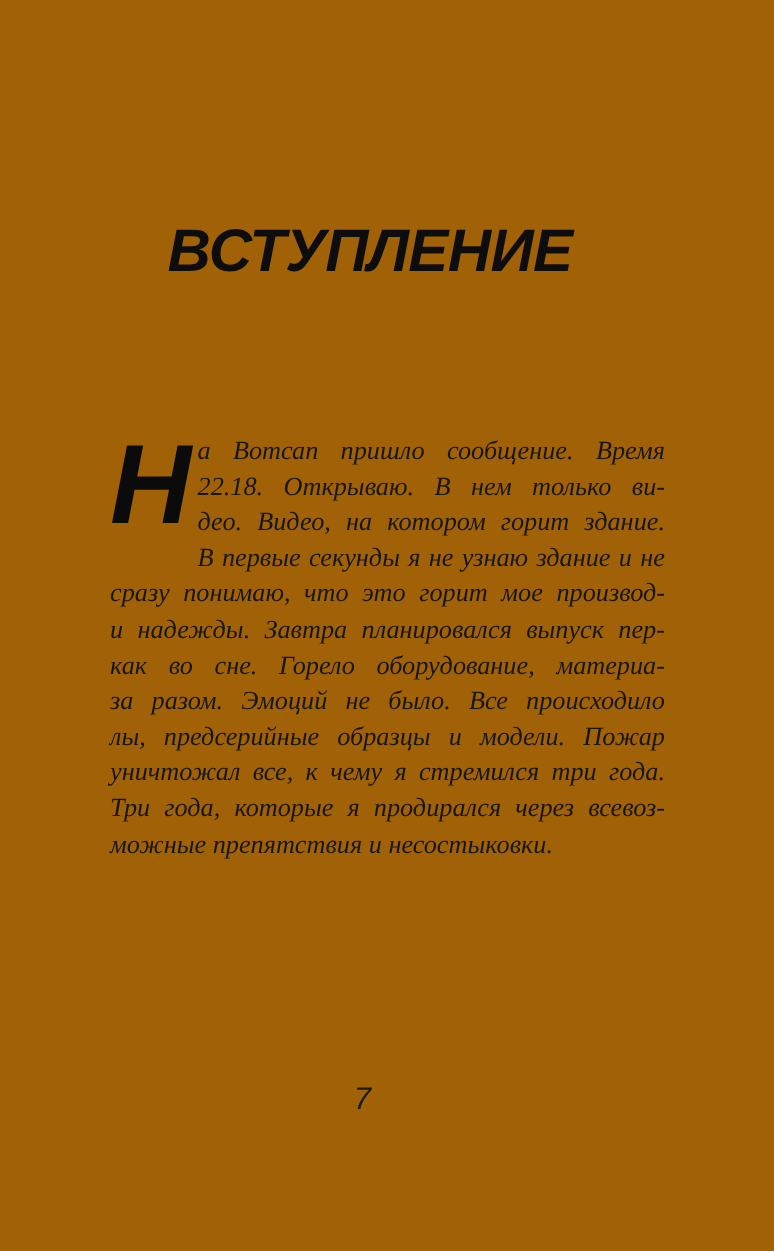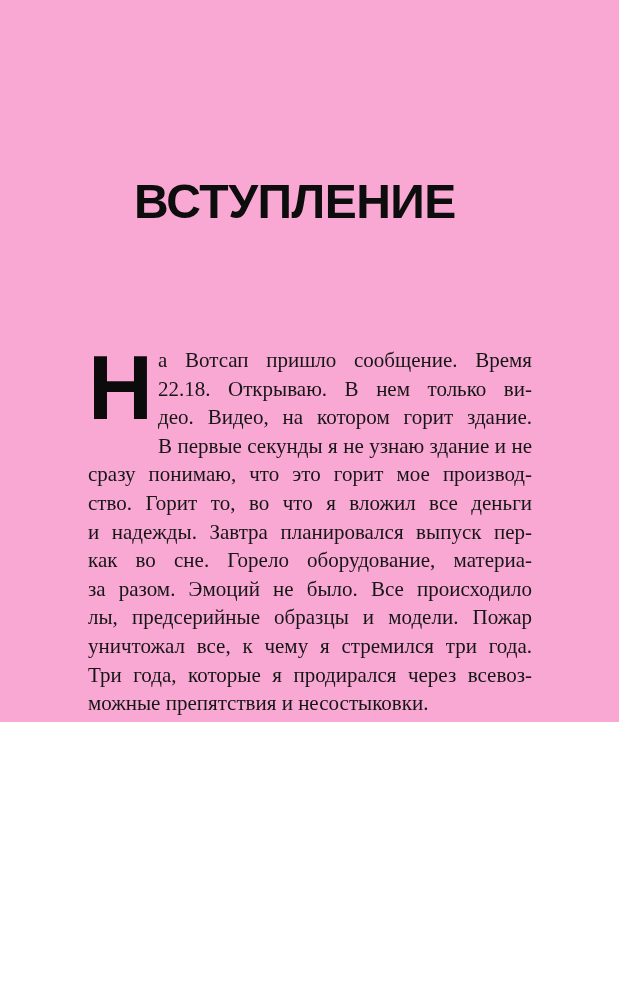--- a/index.html
+++ b/index.html
@@ -3,24 +3,25 @@
 <meta charset="utf-8">
 <style>
   html, body {
     margin: 0;
     padding: 0;
     background: #ffffff;
   }
   .page {
     position: relative;
     width: 619px;
-    height: 722px;
-    background: #f9a8d4;
+    height: 1001px;
+    background: #a16207;
     overflow: hidden;
     font-family: "Liberation Serif", serif;
+    font-style: italic;
   }
   .chapter-title {
     position: absolute;
     left: 134px;
     top: 178px;
     margin: 0;
     font-family: "Liberation Sans", sans-serif;
     font-weight: bold;
     font-size: 48px;
     line-height: 1;
@@ -88,21 +89,20 @@
   <div class="body-text">
 
     <span class="dropcap">Н</span>
 
     <div class="para">
         <div class="line">а Вотсап пришло сообщение. Время</div>
         <div class="line">22.18. Открываю. В нем только ви-</div>
         <div class="line">део. Видео, на котором горит здание.</div>
         <div class="line">В первые секунды я не узнаю здание и не</div>
         <div class="line">сразу понимаю, что это горит мое производ-</div>
-        <div class="line">ство. Горит то, во что я вложил все деньги</div>
         <div class="line">и надежды. Завтра планировался выпуск пер-</div>
         <div class="line">как во сне. Горело оборудование, материа-</div>
         <div class="line">за разом. Эмоций не было. Все происходило</div>
         <div class="line">лы, предсерийные образцы и модели. Пожар</div>
         <div class="line">уничтожал все, к чему я стремился три года.</div>
         <div class="line">Три года, которые я продирался через всевоз-</div>
         <div class="line no-just">можные препятствия и несостыковки.</div>
       </div>
 
 

